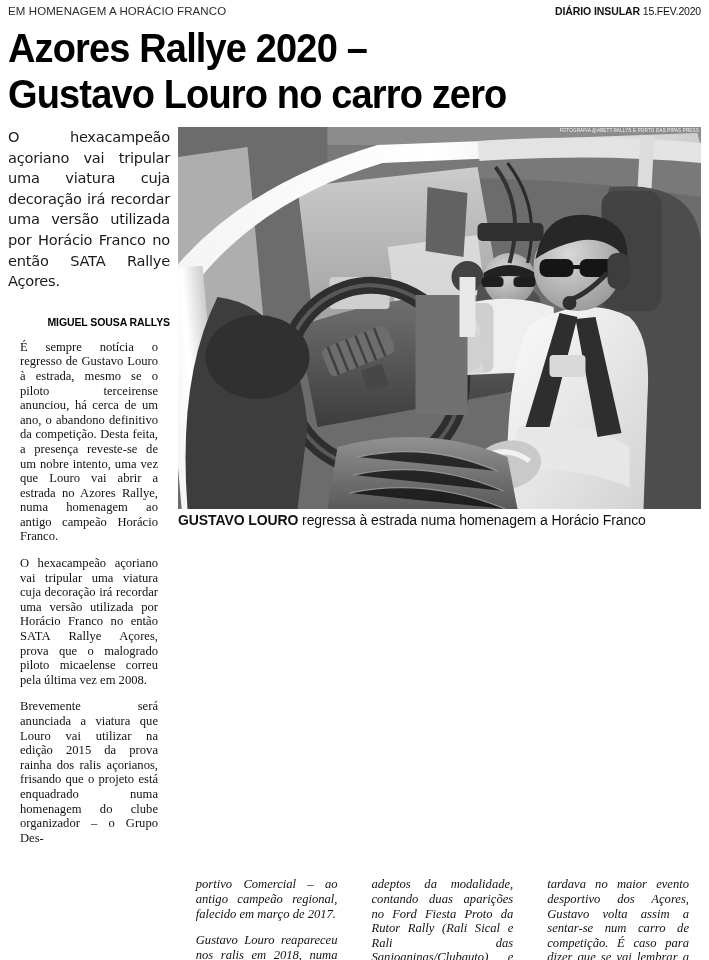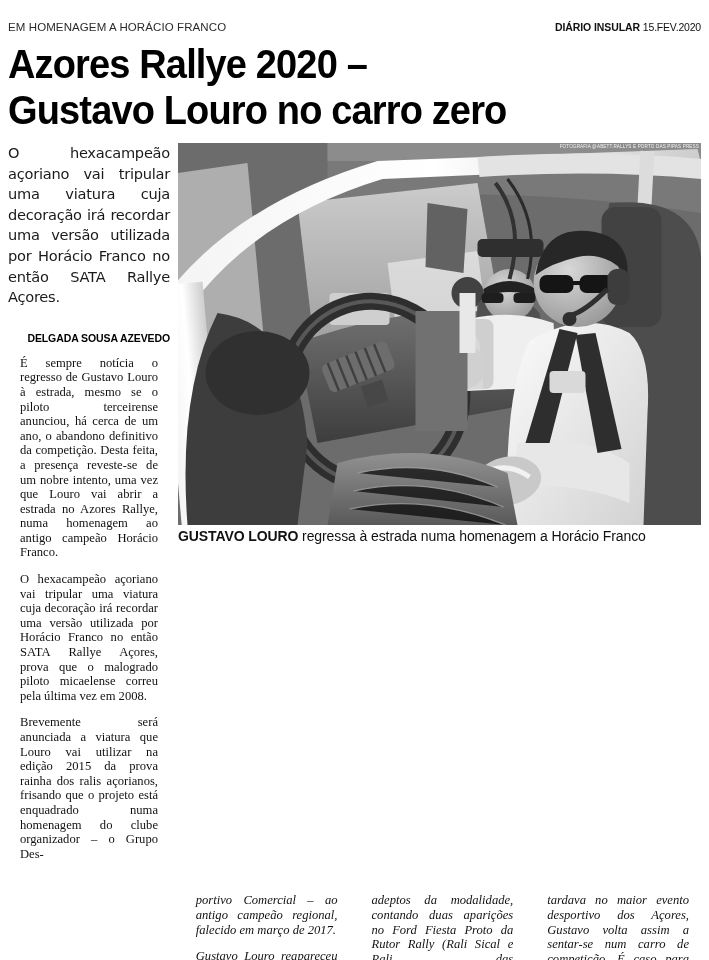--- a/index.html
+++ b/index.html
@@ -14,21 +14,21 @@
     font-family: "Liberation Sans", sans-serif;
     color: #111111;
     position: relative;
   }
 
   .page {
     width: 709px;
     height: 960px;
     position: relative;
     box-sizing: border-box;
-    padding: 16px 8px;
+    padding: 0 8px;
   }
 
   
   .masthead {
     display: flex;
     align-items: baseline;
     justify-content: space-between;
     padding-top: 5px;
     height: 18px;
   }
@@ -196,21 +196,21 @@
 
   <h1 class="headline">
     <span class="l1">Azores Rallye 2020 –</span>
     <span class="l2">Gustavo Louro no carro zero</span>
   </h1>
 
   <div class="upper">
 
     <div class="leftcol">
       <p class="standfirst">O hexacampeão açoriano vai tripular uma viatura cuja decoração irá recordar uma versão utilizada por Horácio Franco no então SATA Rallye Açores.</p>
-      <div class="byline">DELGADA SOUSA AZEVEDO</div>
+      <div class="byline">MIGUEL SOUSA RALLYS</div>
       <div class="bodytext">
           <p>É sempre notícia o regresso de Gustavo Louro à estrada, mesmo se o piloto terceirense anunciou, há cerca de um ano, o abandono definitivo da competição. Desta feita, a presença reveste-se de um nobre intento, uma vez que Louro vai abrir a estrada no Azores Rallye, numa homenagem ao antigo campeão Horácio Franco.</p>
           <p>O hexacampeão açoriano vai tripular uma viatura cuja decoração irá recordar uma versão utilizada por Horácio Franco no então SATA Rallye Açores, prova que o malogrado piloto micaelense correu pela última vez em 2008.</p>
           <p>Brevemente será anunciada a viatura que Louro vai utilizar na edição 2015 da prova rainha dos ralis açorianos, frisando que o projeto está enquadrado numa homenagem do clube organizador – o Grupo Des-</p>
         </div>
     </div>
 
     <div class="photo-wrap">
       <div class="photo1">
         <svg class="ph-svg" viewBox="0 0 524 382" preserveAspectRatio="xMidYMid slice">

